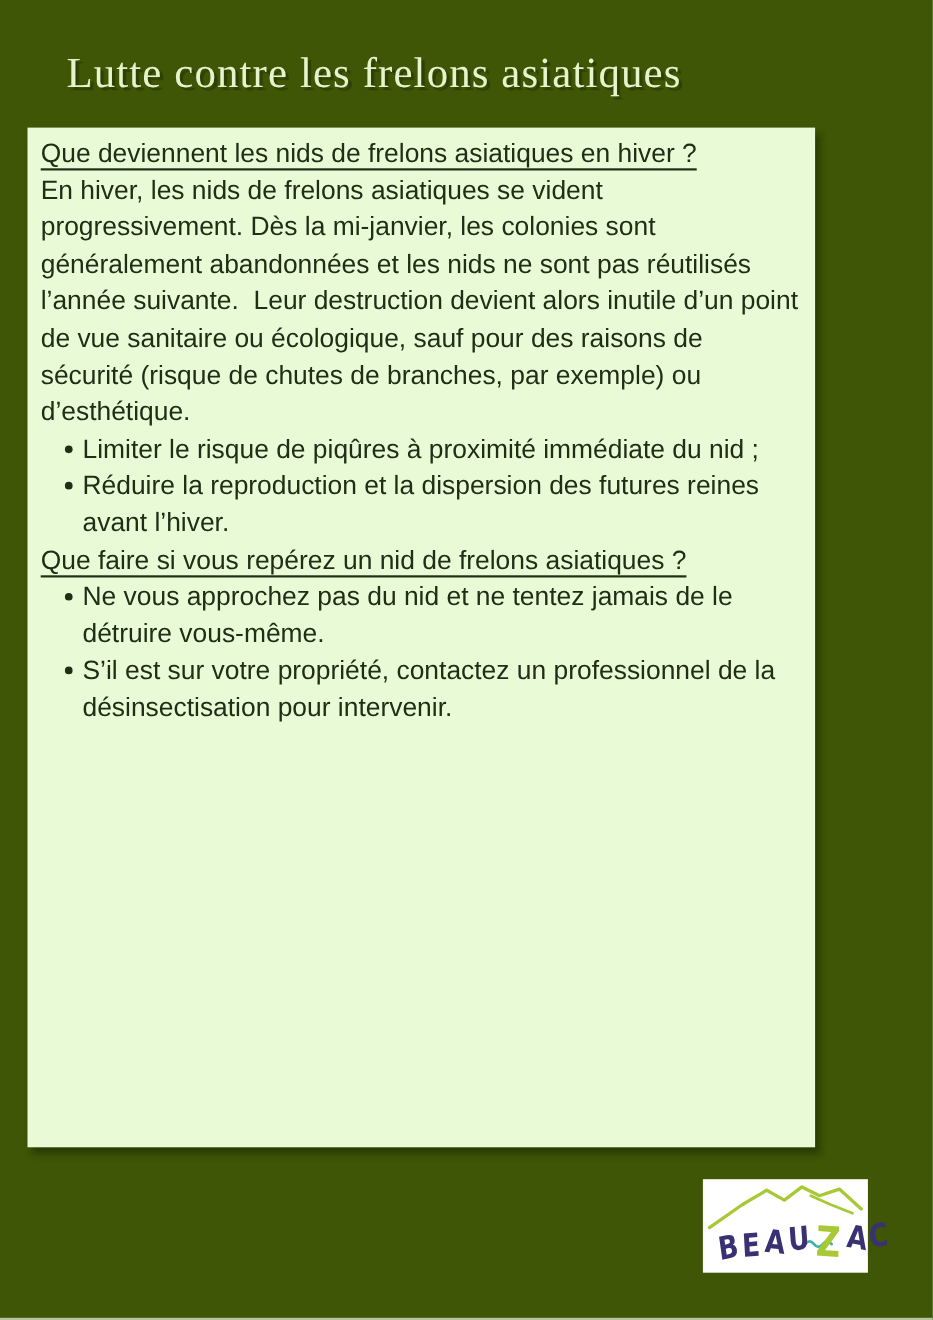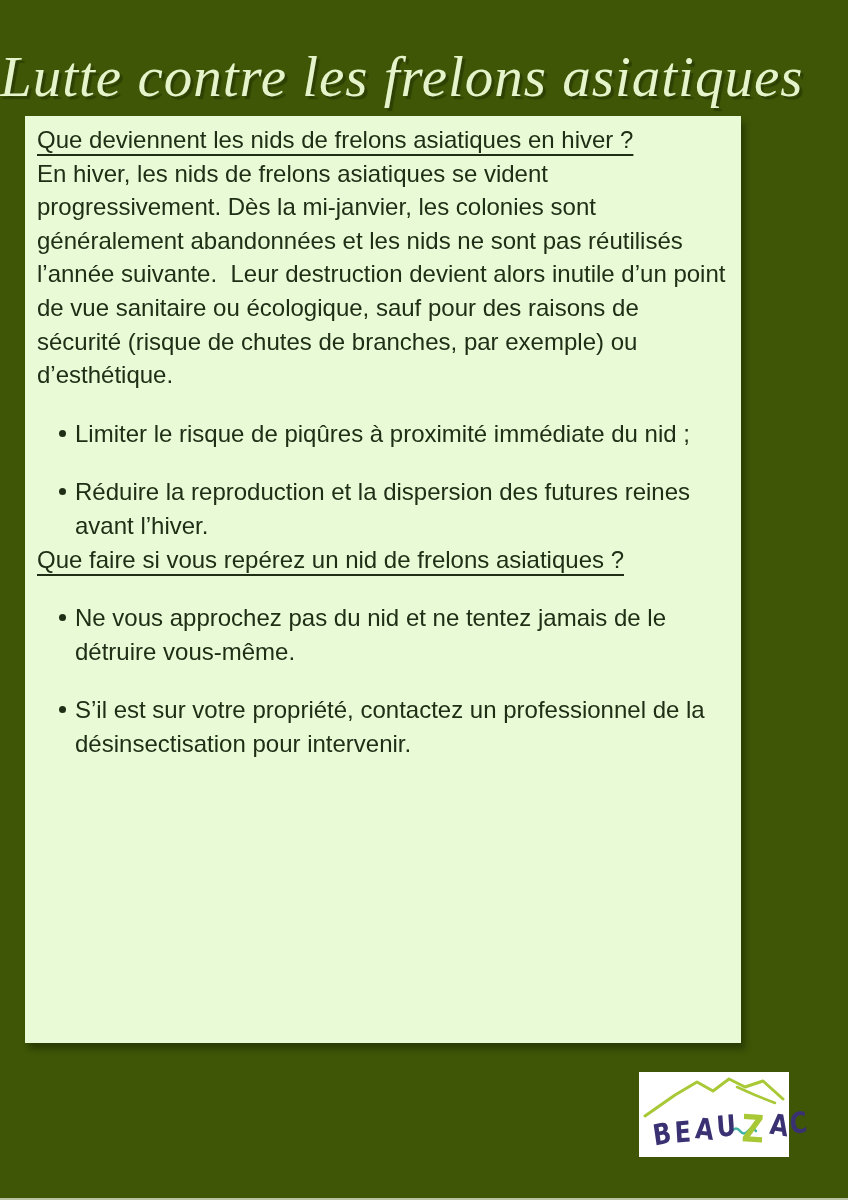--- a/index.html
+++ b/index.html
@@ -21,26 +21,25 @@
     overflow: hidden;
   }
   .title {
     position: absolute;
     top: 44px;
     left: 0;
     width: 680px;
     text-align: center;
     font-family: "Liberation Serif", serif;
     font-weight: normal;
-    font-size: 57px;
+    font-size: 39px;
     letter-spacing: 1px;
     color: var(--title-text);
     text-shadow: 3px 3px 1px var(--title-shadow);
     white-space: nowrap;
-    font-style: italic;
   }
   .content-panel {
     position: absolute;
     left: 25px;
     top: 116px;
     width: 716px;
     height: 927px;
     background: var(--panel);
     box-shadow: 4px 6px 6px rgba(18, 28, 0, 0.45);
     padding: 7px 12px 0 12px;
@@ -51,21 +50,20 @@
   .section-header {
     text-decoration: underline;
     text-decoration-thickness: 2px;
     text-underline-offset: 6px;
     white-space: pre-wrap;
   }
   .para { white-space: pre-wrap; }
   .bullet-item {
     position: relative;
     padding-left: 38px;
-    margin-top: 25px;
   }
   .bullet-item::before {
     content: "";
     position: absolute;
     left: 22px;
     top: 13px;
     width: 7px;
     height: 7px;
     border-radius: 50%;
     background: var(--text);

